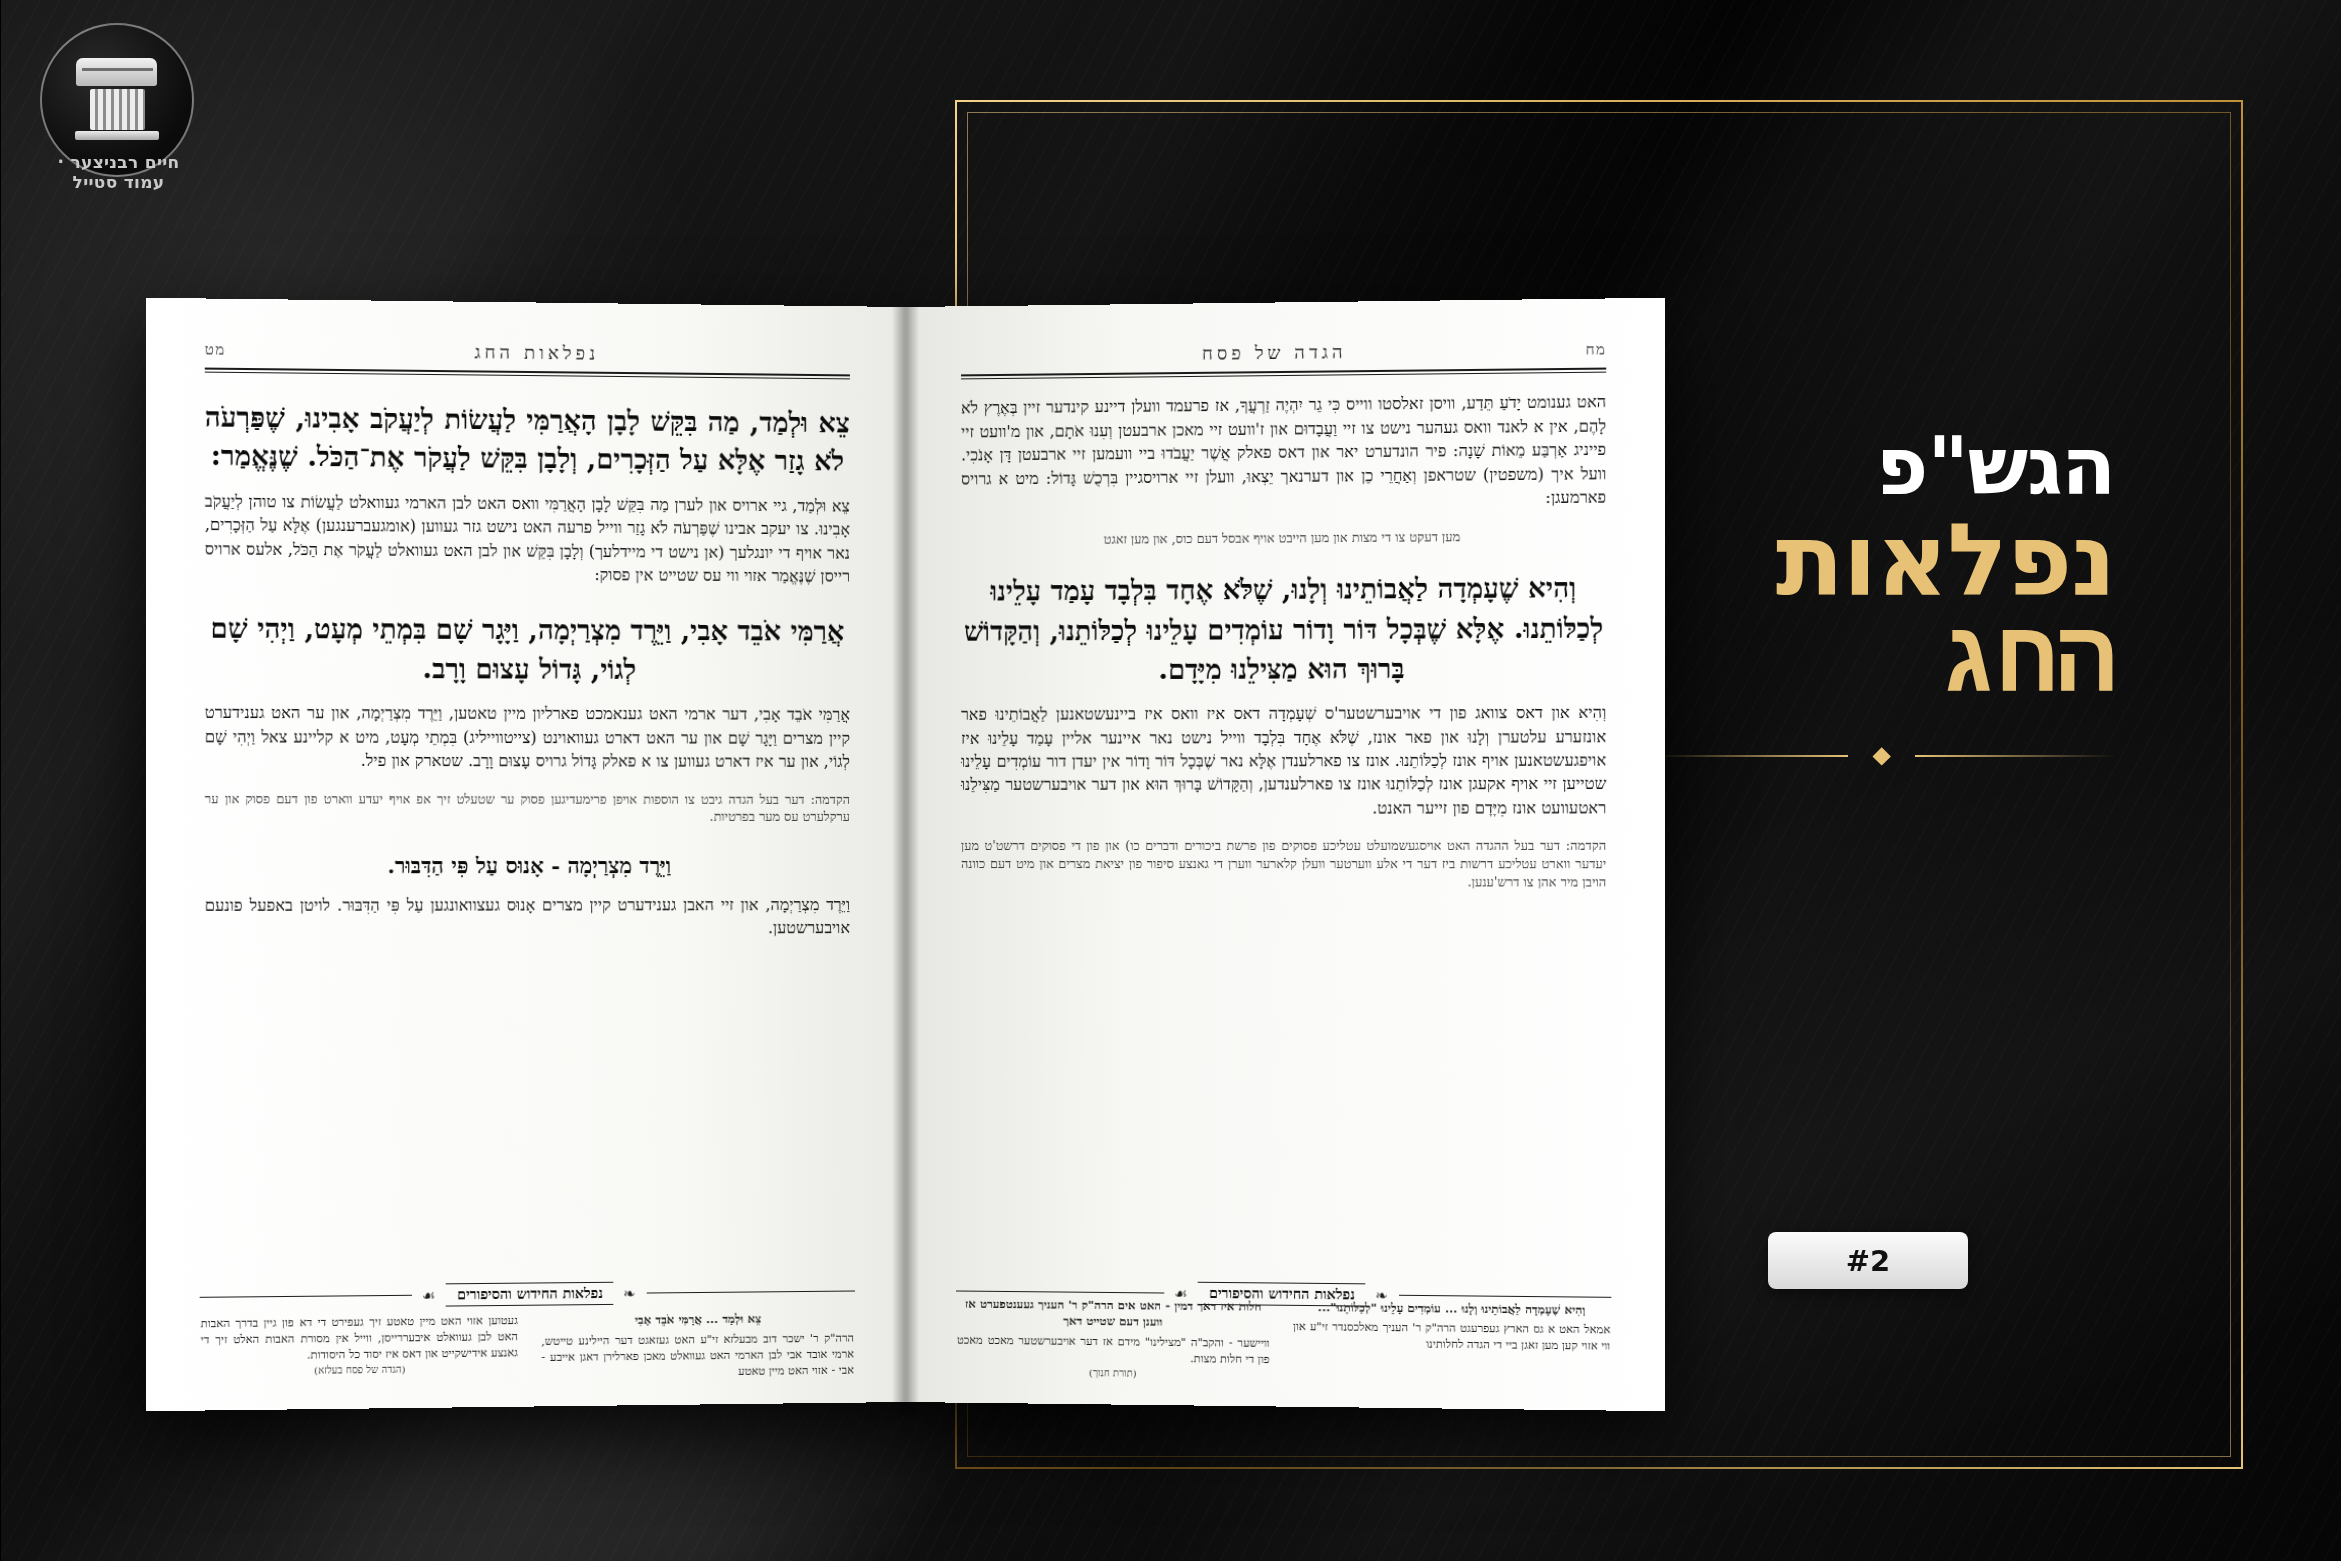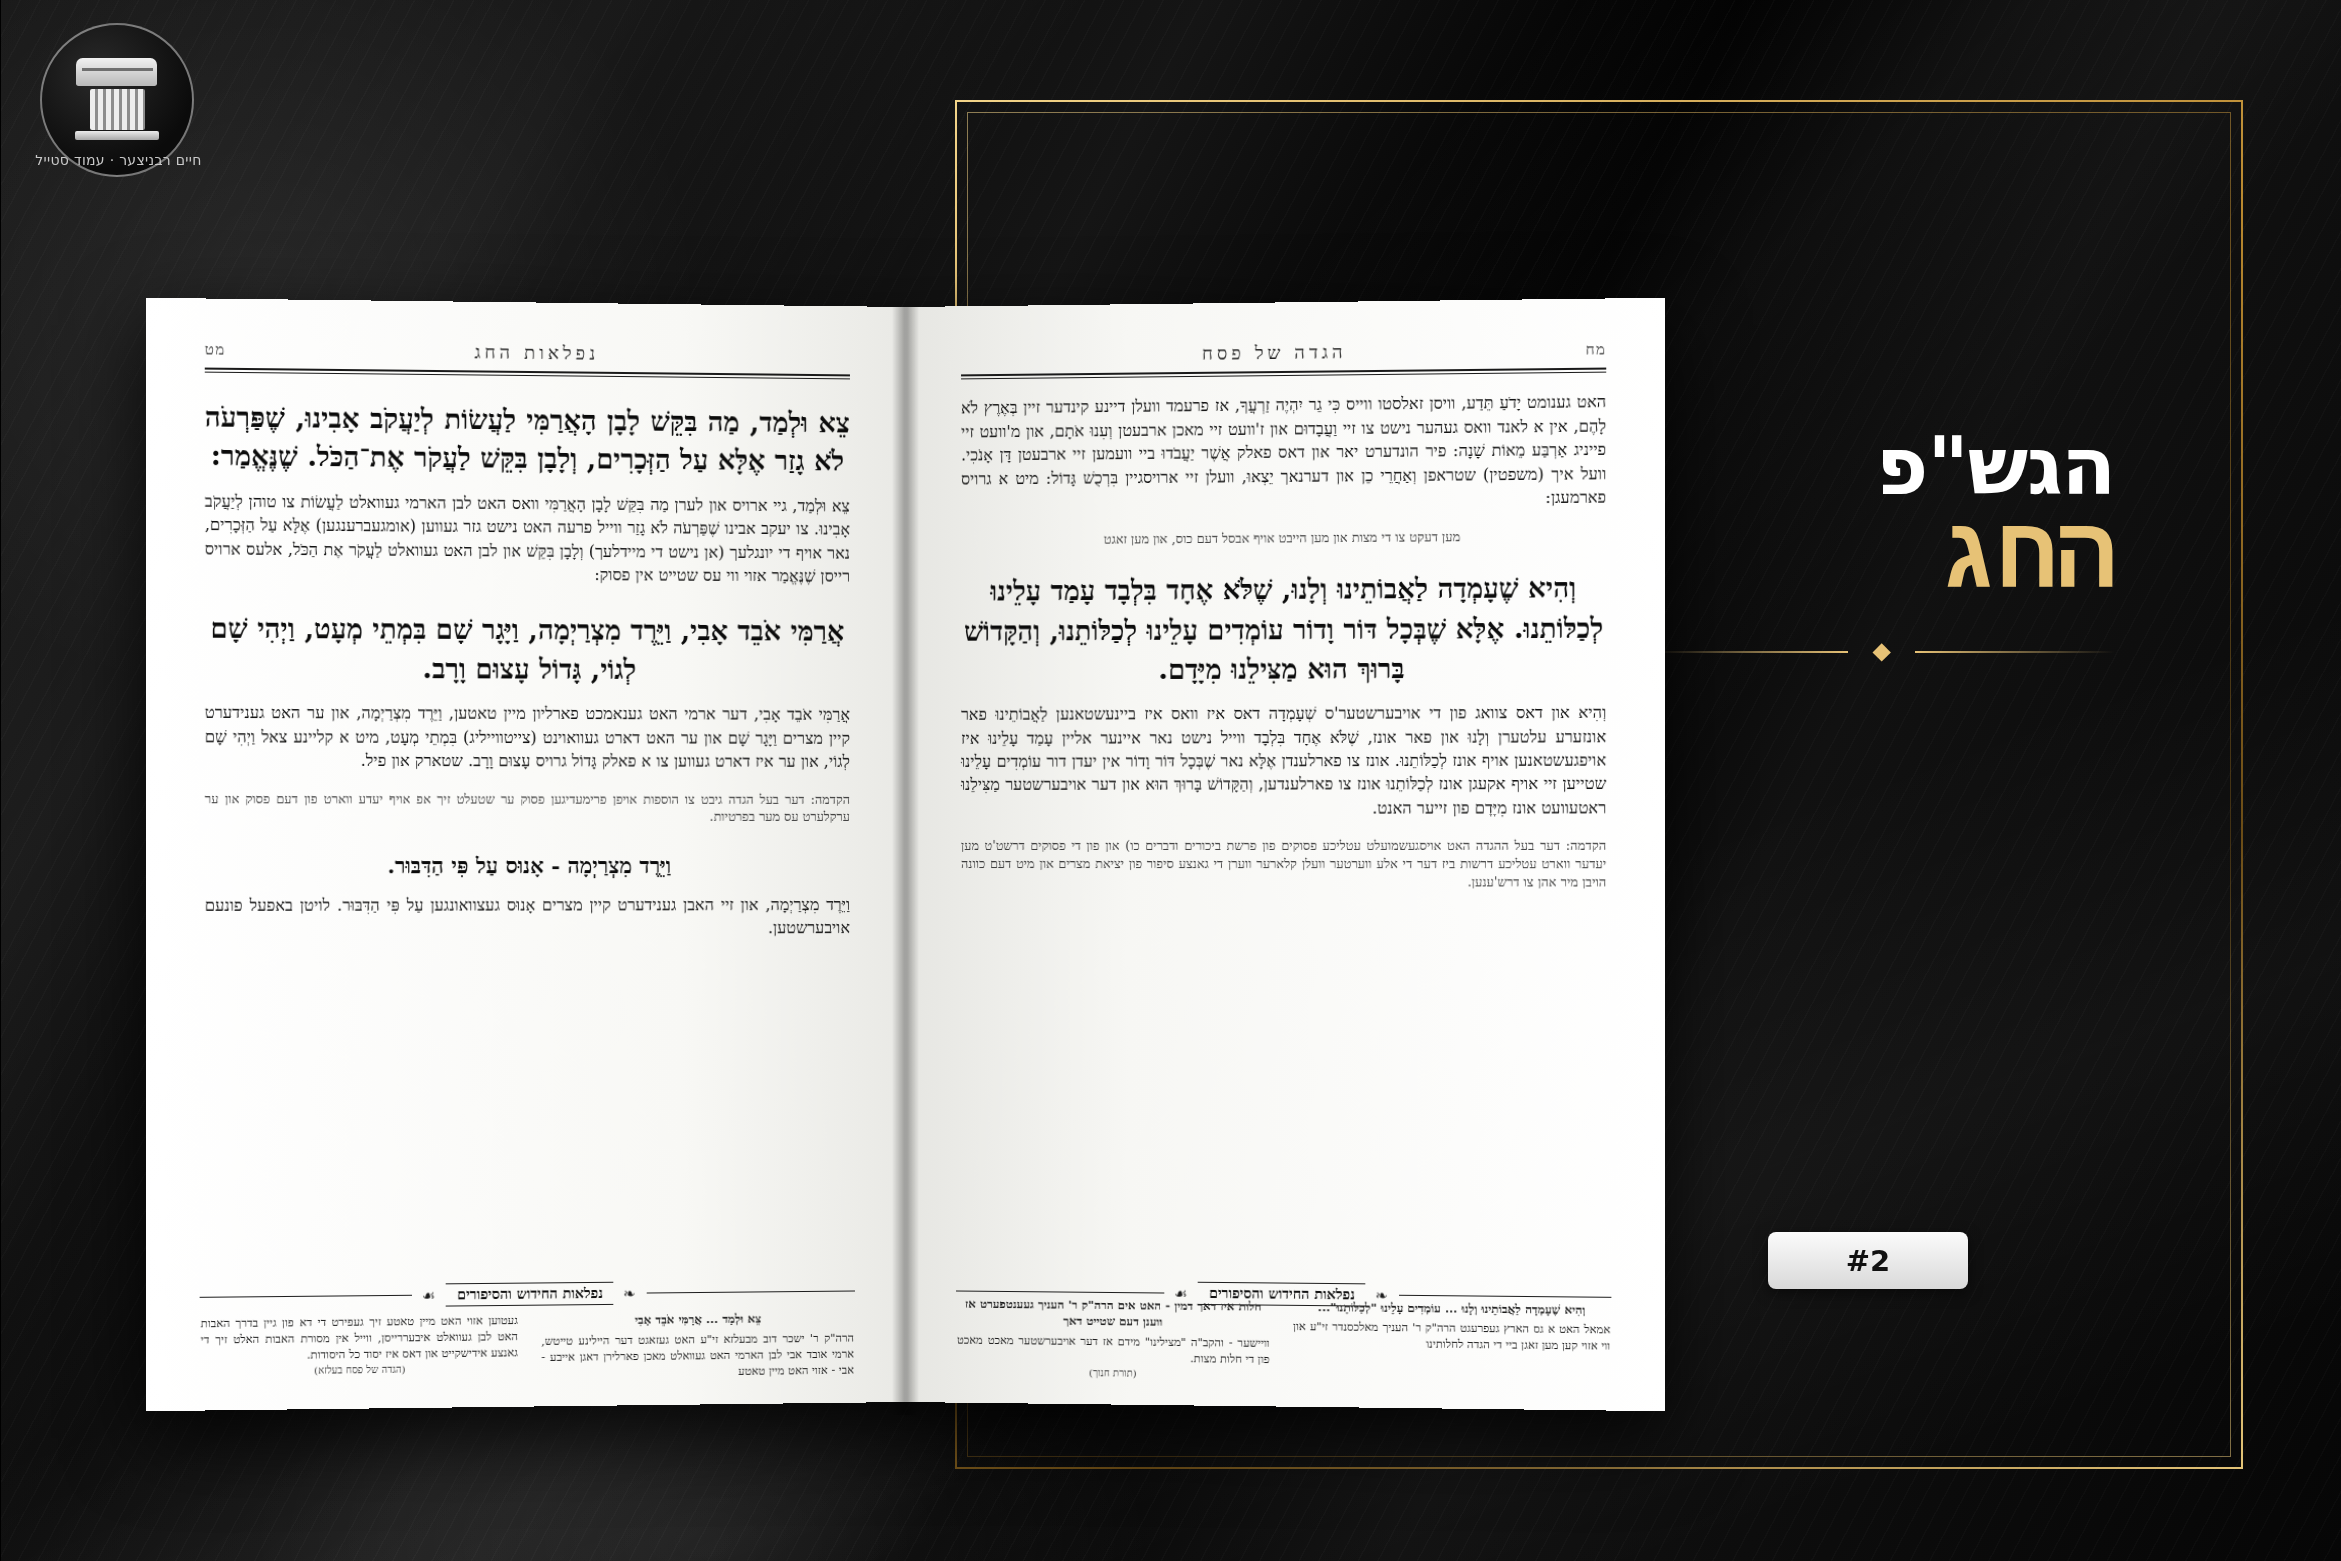--- a/index.html
+++ b/index.html
@@ -92,23 +92,24 @@
   .logo-inner { width: 100px; height: 93px; position: relative; }
   .logo-cap { position:absolute; left: 9.3px; top: 4px; width: 81px; height: 28px;
      background: linear-gradient(180deg,#f1f1f1,#b9b9b9); border-radius: 6.7px 6.7px 2.7px 2.7px;}
   .logo-cap:after{content:"";position:absolute;left:5.3px;top:10.7px;width:71px;height:2.7px;background:#6f6f6f;}
   .logo-col { position:absolute; left: 23px; top: 35px; width: 55px; height: 41px;
      background: repeating-linear-gradient(90deg,#ededed 0 5.3px,#8d8d8d 5.3px 8px); border-radius:2px;}
   .logo-base { position:absolute; left: 8px; top: 77px; width: 84px; height: 9.3px;
      background: linear-gradient(180deg,#ececec,#a8a8a8); border-radius:2px;}
   .logo-text {
     position:absolute; left: 35px; top: 152px; width: 167px;
-    color: #c9c9c9; font-size: 14px; letter-spacing:0.3px;
+    color: #c9c9c9; font-size: 17px; letter-spacing:0.3px;
     font-family: "DejaVu Sans","Liberation Sans",sans-serif;
     text-align:center;
+    font-weight:bold;
   }
 
   
   .title-panel {
     position: absolute; right: 227px; top: 427px;
     width: 534px; text-align: right; color: #fff;
   }
   .title-line {
     font-family: "DejaVu Sans","Liberation Sans",sans-serif;
     font-weight: 700; line-height: 1.0;
@@ -250,20 +251,21 @@
   <div class="logo-inner">
     <div class="logo-cap"></div>
     <div class="logo-col"></div>
     <div class="logo-base"></div>
   </div>
 </div>
 <div class="logo-text">חיים רבניצער · עמוד סטייל</div>
 
 <div class="title-panel">
   <div class="title-line t-hagash">הגש"פ</div>
+  <div class="title-line t-nifl">נפלאות</div>
   <div class="title-line t-hachag">החג</div>
   <div class="divider">
     <div class="bar l"></div>
       <div class="bar r"></div>
       <div class="dia"></div>
       <div class="dia2"></div>
   </div>
 </div>
 
 <div class="badge">#2</div>

